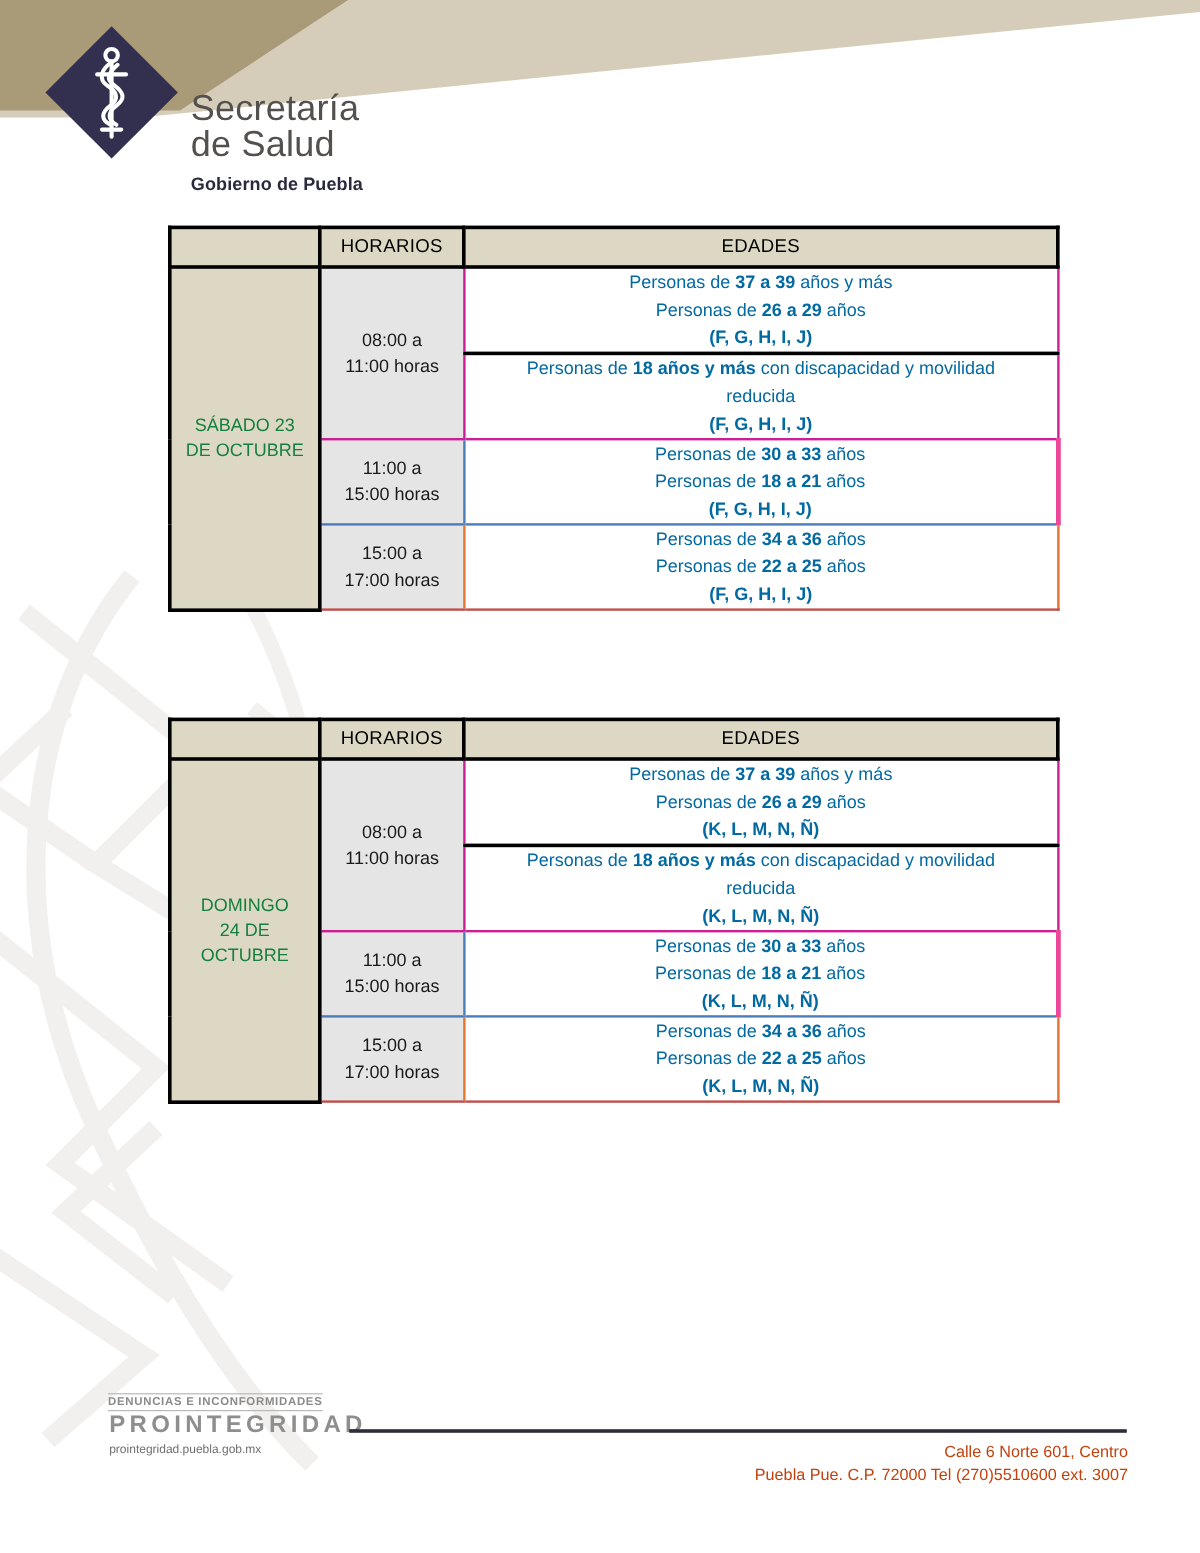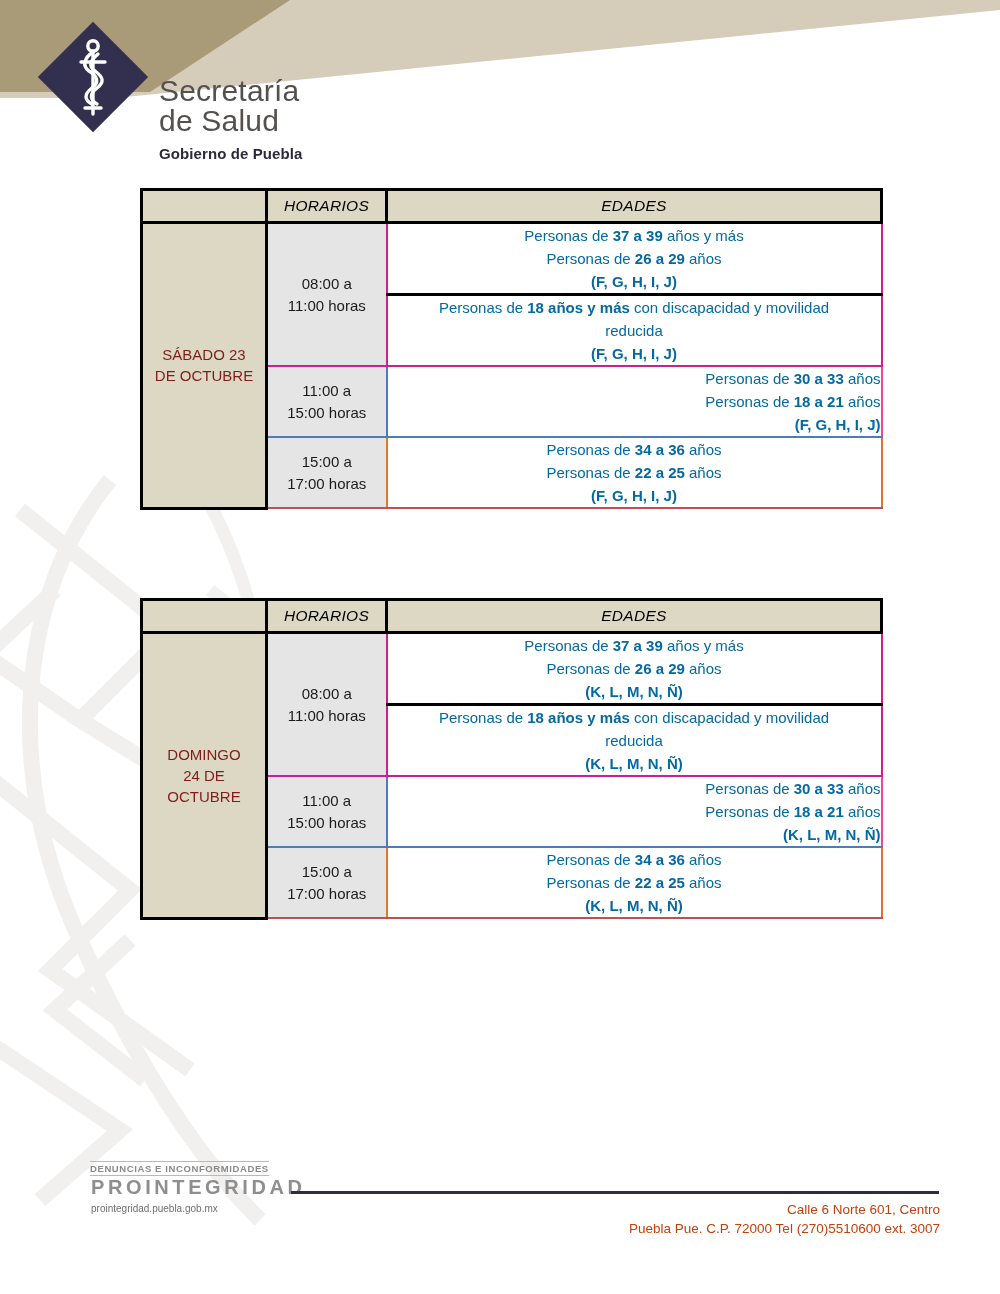--- a/index.html
+++ b/index.html
@@ -97,32 +97,31 @@
   }
   .hdr {
     background: #ddd8c4;
     border: 3px solid #000;
     height: 30px;
     text-align: center;
     font-size: 15.5px;
     font-weight: bold;
     color: #000;
     letter-spacing: 0.3px;
-    font-style: italic;
   }
 
   .daycell {
     background: #ddd8c4;
     border-left: 3px solid #000;
     border-right: 3px solid #000;
     border-bottom: 3px solid #000;
     text-align: center;
     font-size: 15px;
     font-weight: bold;
-    color: #7f1d1d;
+    color: #15803d;
     line-height: 21px;
   }
 
   .timecell {
     background: #e5e5e5;
     text-align: center;
     font-size: 15px;
     color: #1a1a1a;
     line-height: 22px;
     border-left: 3px solid #000;
@@ -135,21 +134,21 @@
     color: #0369a1;
     line-height: 23px;
     padding: 7px 14px;
   }
   .agecell b { font-weight: bold; }
   .bb-black  { border-bottom: 3px solid #000; }
   .bl-mag    { border-left: 2px solid #cc1f95; }
   .bl-blue   { border-left: 2px solid #4a7ebb; }
   .bl-org    { border-left: 2px solid #e0782d; }
   .br-mag    { border-right: 2px solid #cc1f95; }
-  .br-blue   { border-right: 2px solid #ec4899; text-align: right; }
+  .br-blue   { border-right: 4px solid #ec4899; }
   .br-org    { border-right: 2px solid #e0722d; }
   .bb-mag    { border-bottom: 2px solid #cc1f95; }
   .bb-blue   { border-bottom: 2px solid #4a7ebb; }
   .bb-red    { border-bottom: 2px solid #c0504d; }
 
   
   .footer-left {
     position: absolute;
     left: 62px; top: 1158px;
     z-index: 5;

